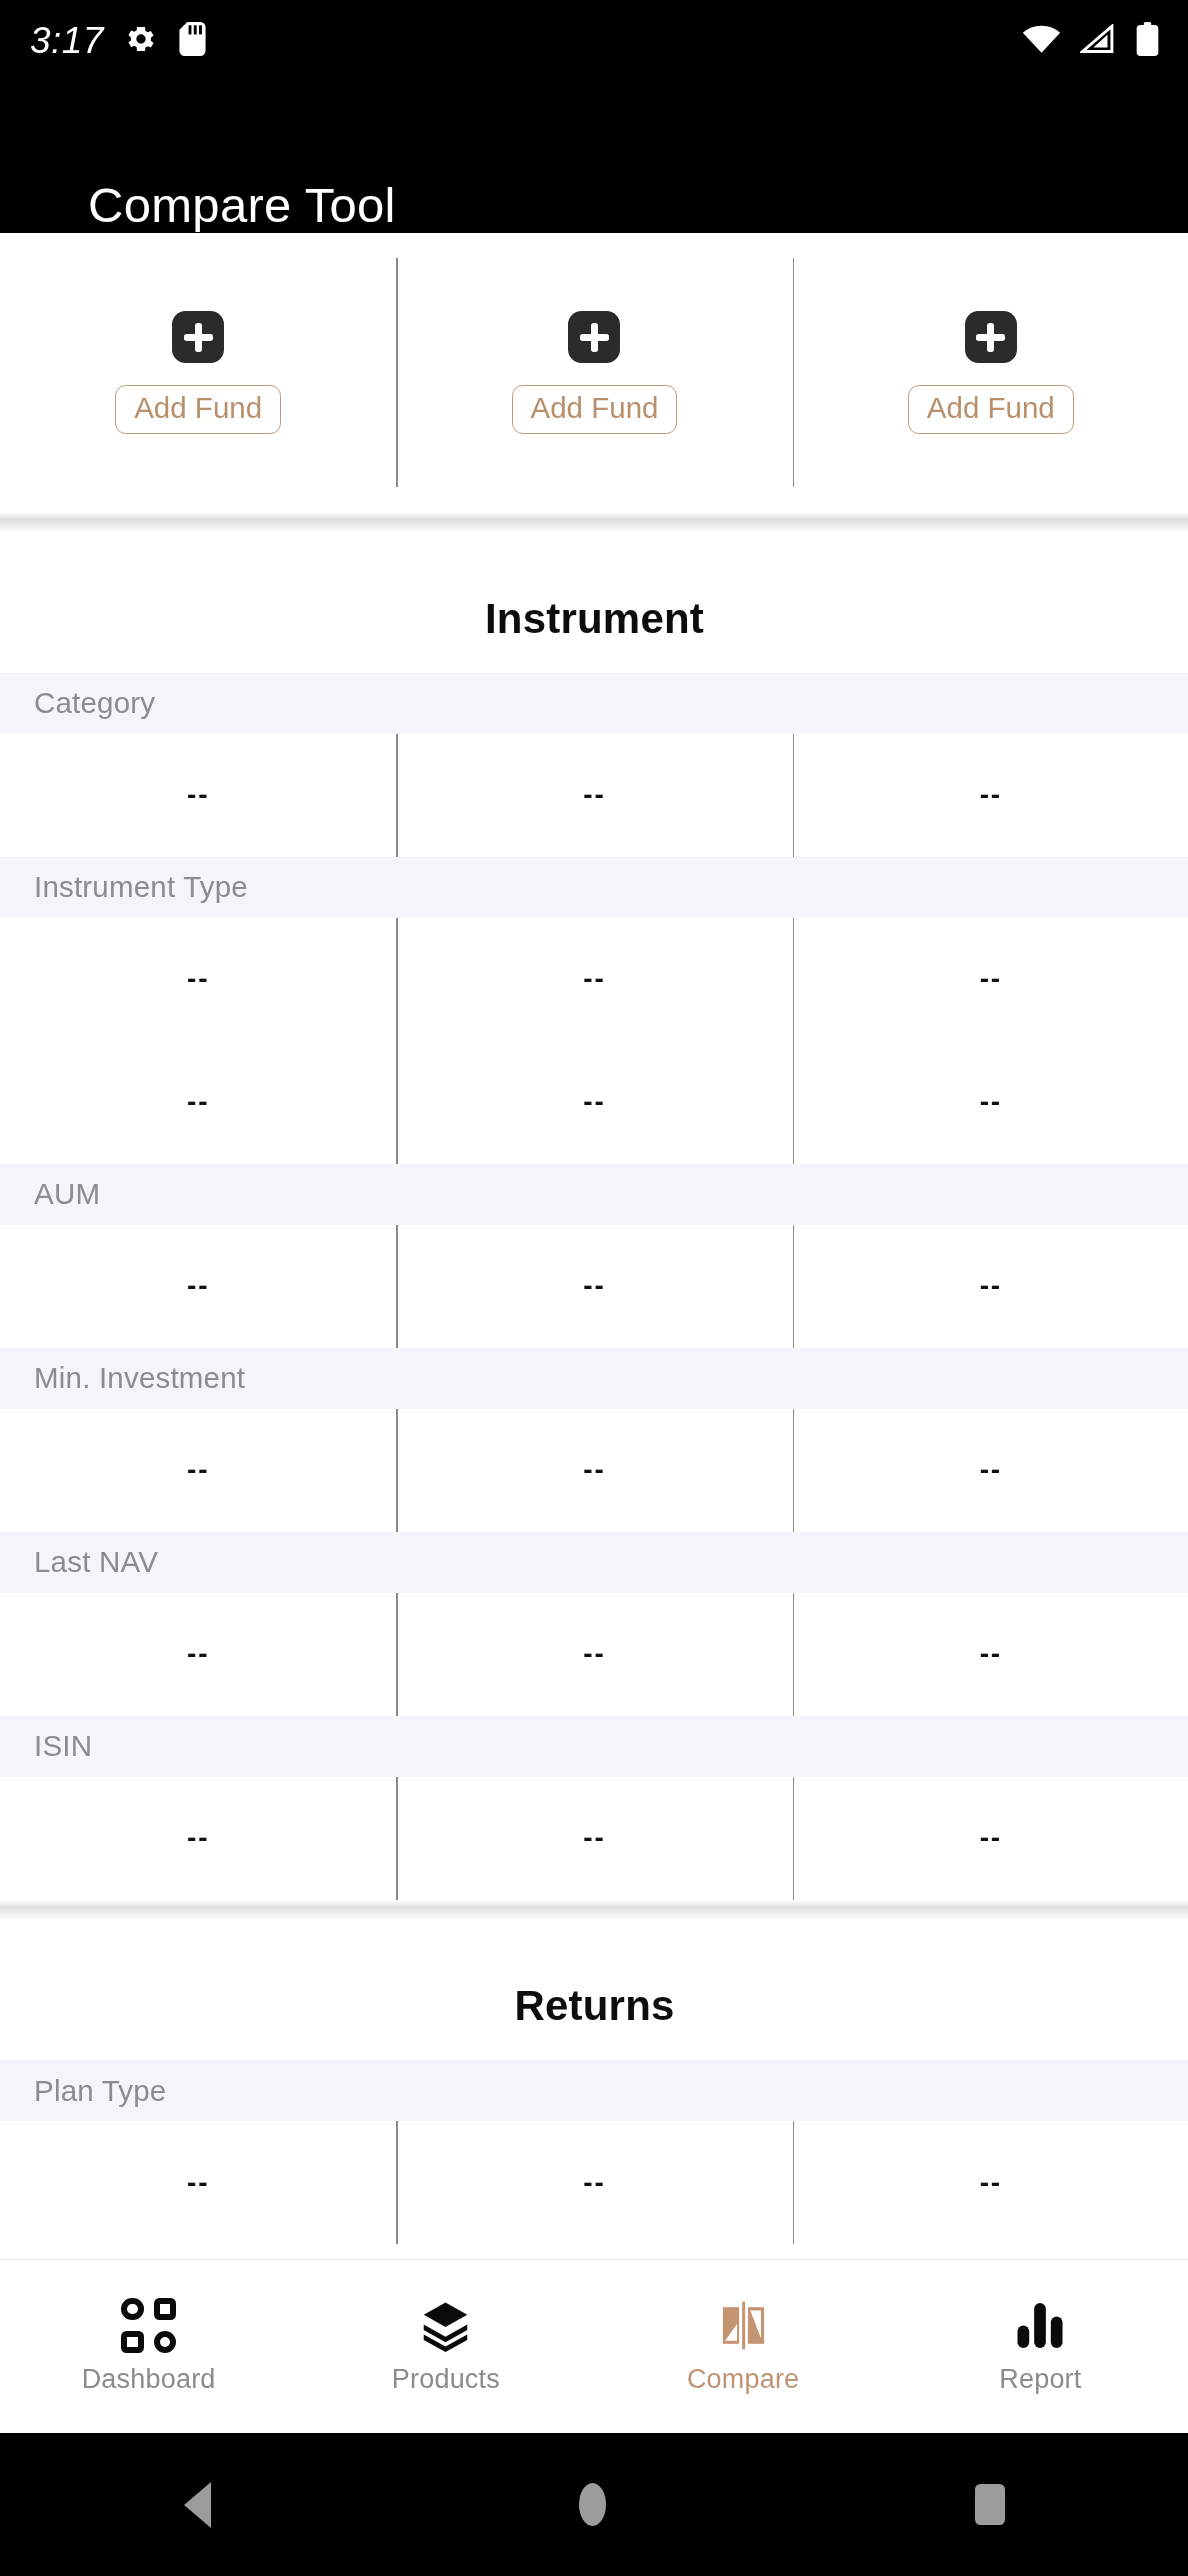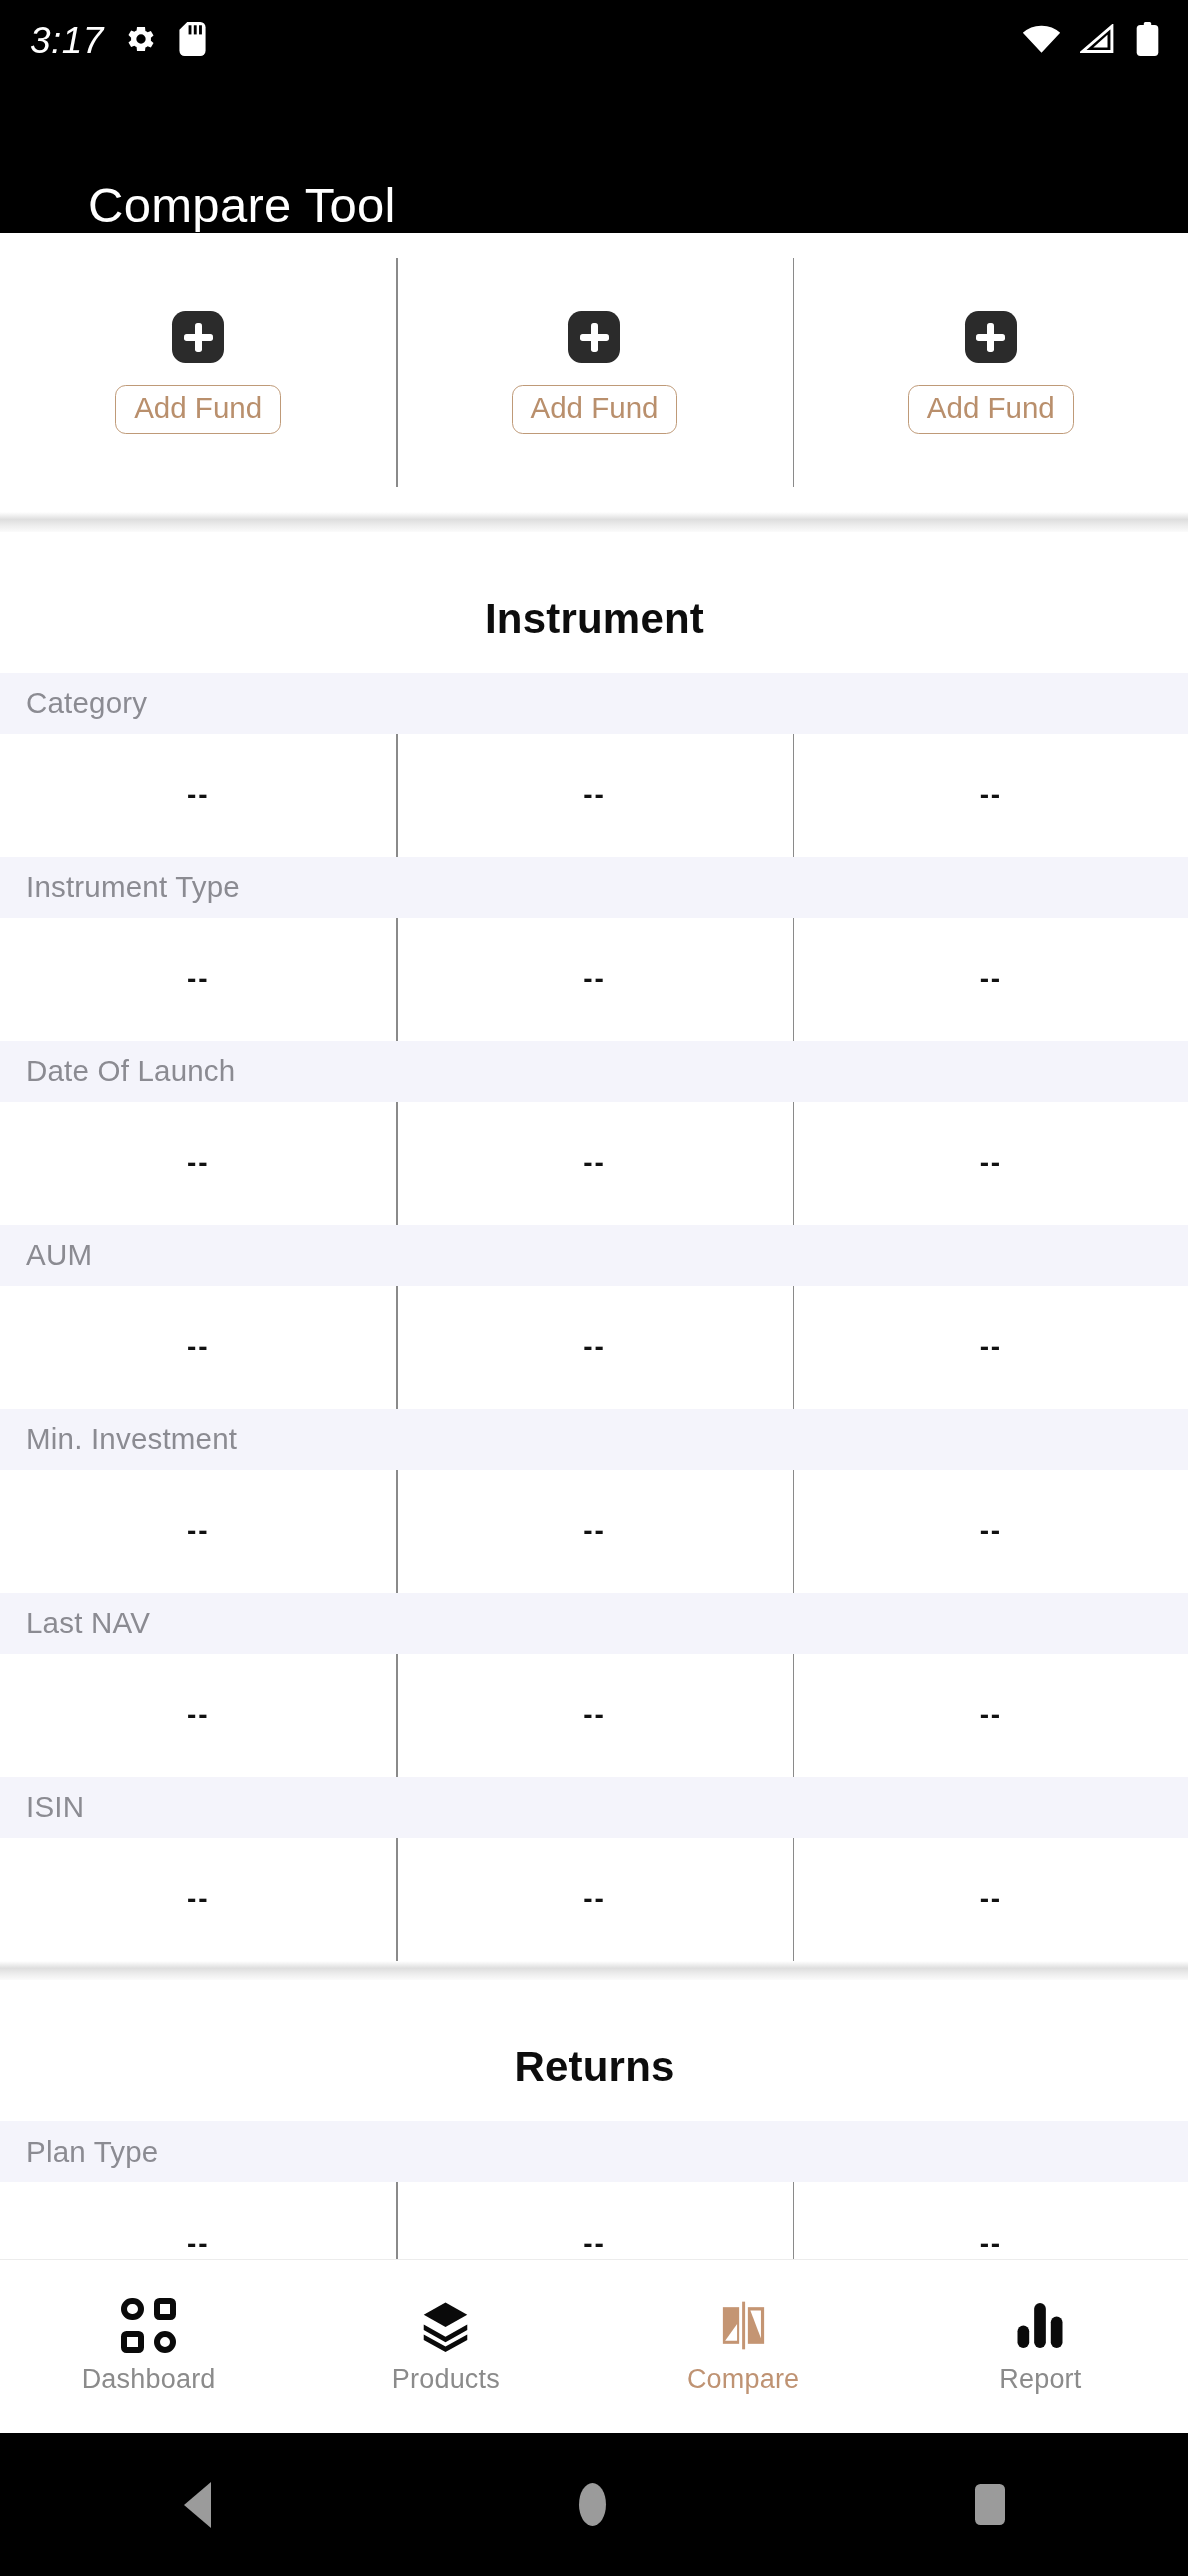--- a/index.html
+++ b/index.html
@@ -69,21 +69,21 @@
   
   .content { flex:1 1 auto; background:#fff; overflow:hidden; }
 
   .section-title {
     text-align:center; font-size:42px; font-weight:700; color:#0d0d0d;
     padding:63px 0 30px; letter-spacing:0.2px;
   }
 
   .label-band {
     background:#f4f4fb; height:61px; display:flex; align-items:center;
-    padding-left:26px;
+    padding-left:34px;
   }
   .label-band span { font-size:29.5px; color:#8b8b92; letter-spacing:0.2px; }
 
   .value-row {
     height:123px; display:flex; background:#fff; position:relative;
   }
   .value-cell {
     flex:1 1 33.333%; display:flex; align-items:center; justify-content:center;
     position:relative; font-size:28px; color:#111; font-weight:600; letter-spacing:1.8px;
   }
@@ -206,23 +206,20 @@
 
       <div class="label-band">
         <span>Instrument Type</span>
       </div>
       <div class="value-row">
         <div class="value-cell">--</div>
         <div class="value-cell">--</div>
         <div class="value-cell">--</div>
       </div>
 
-      <div class="label-band">
-        <span>Date Of Launch</span>
-      </div>
       <div class="value-row">
         <div class="value-cell">--</div>
         <div class="value-cell">--</div>
         <div class="value-cell">--</div>
       </div>
 
       <div class="label-band">
         <span>AUM</span>
       </div>
       <div class="value-row">

